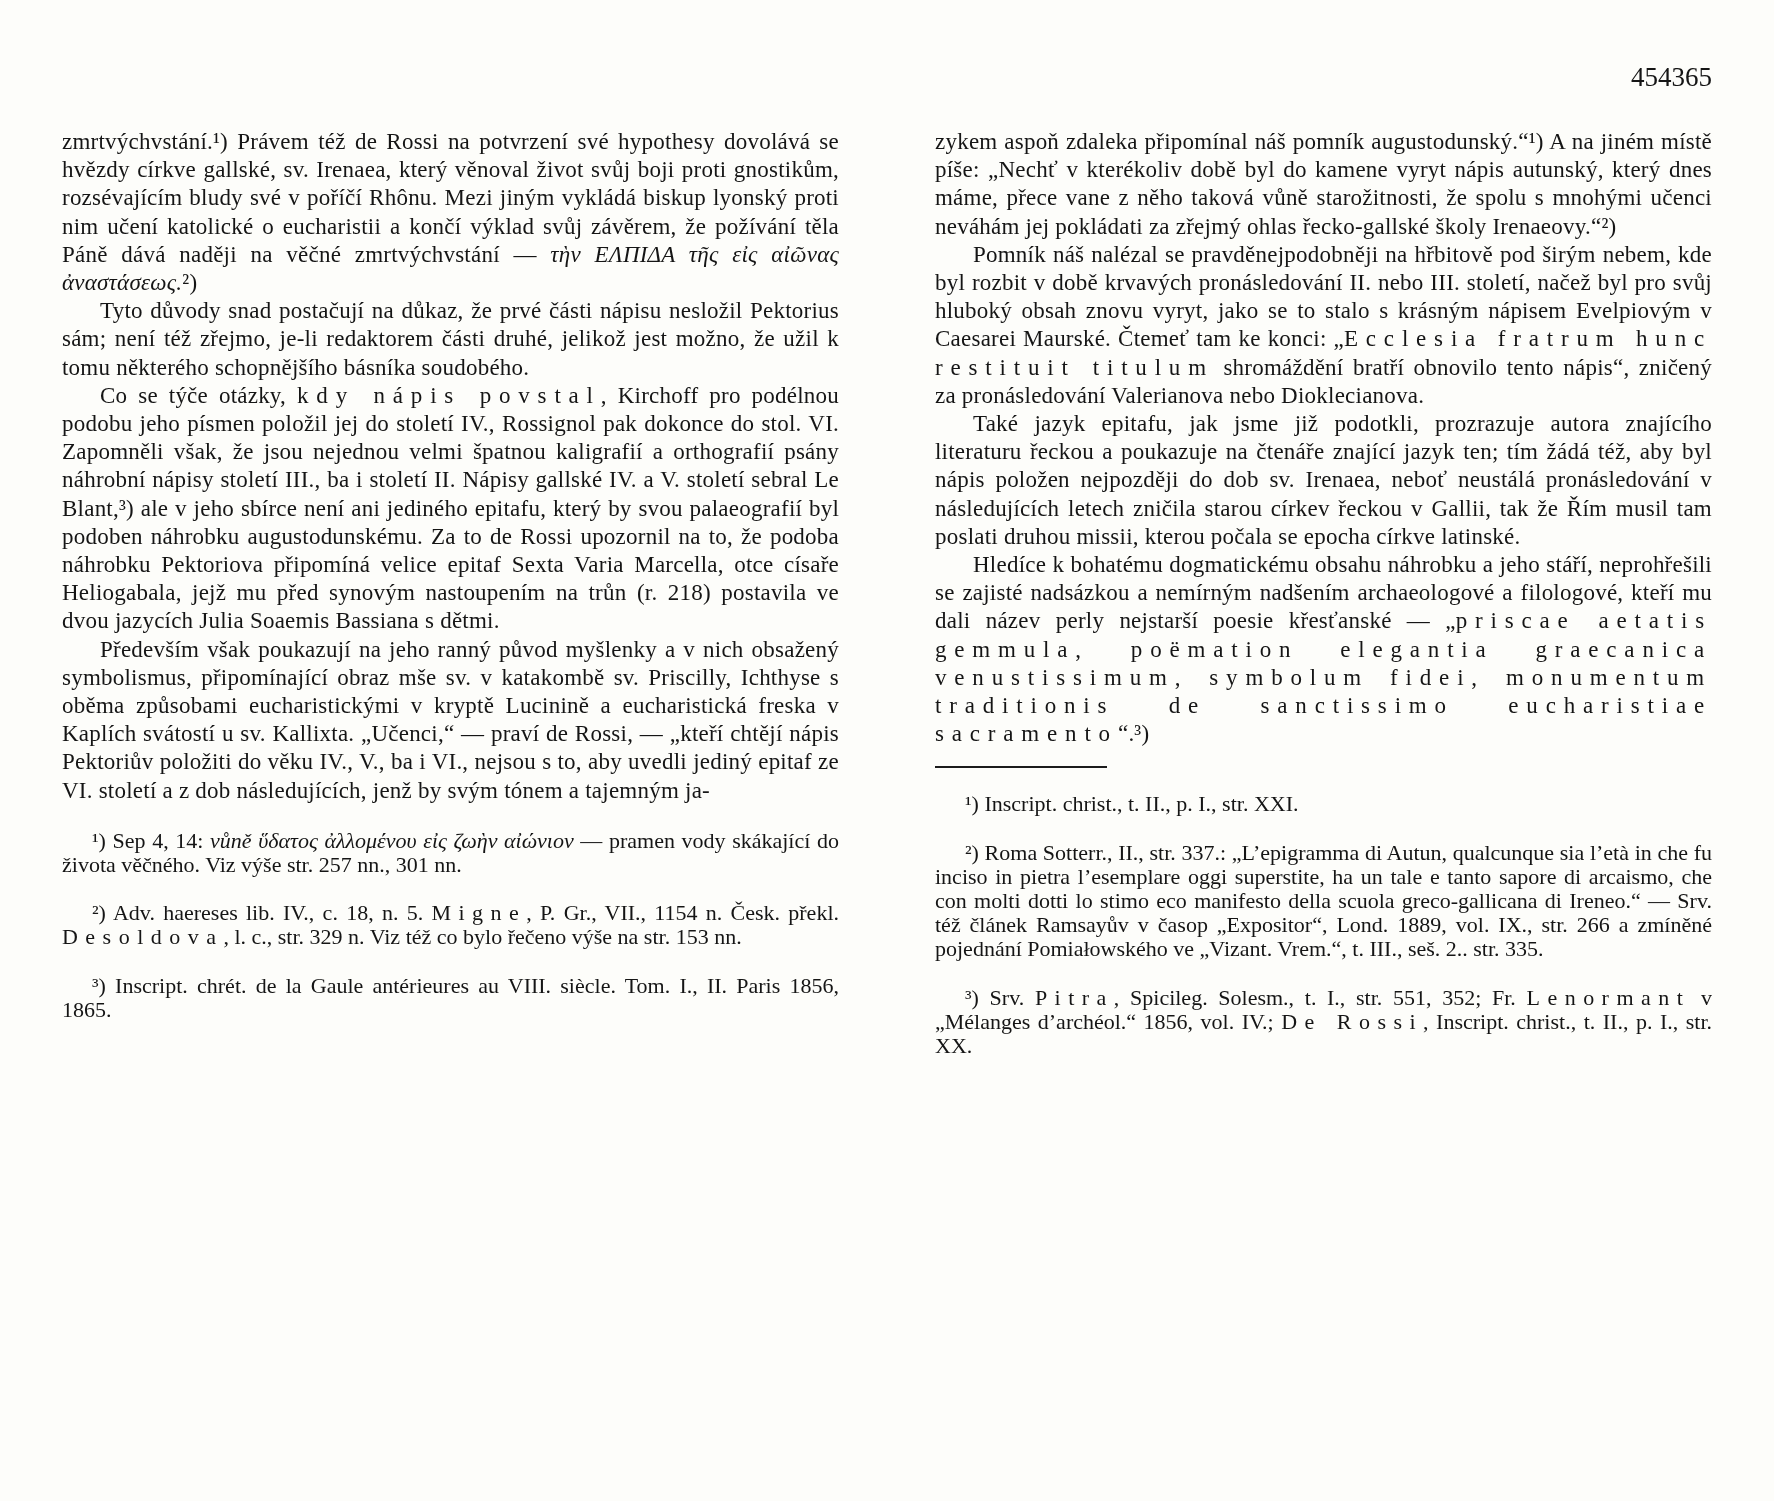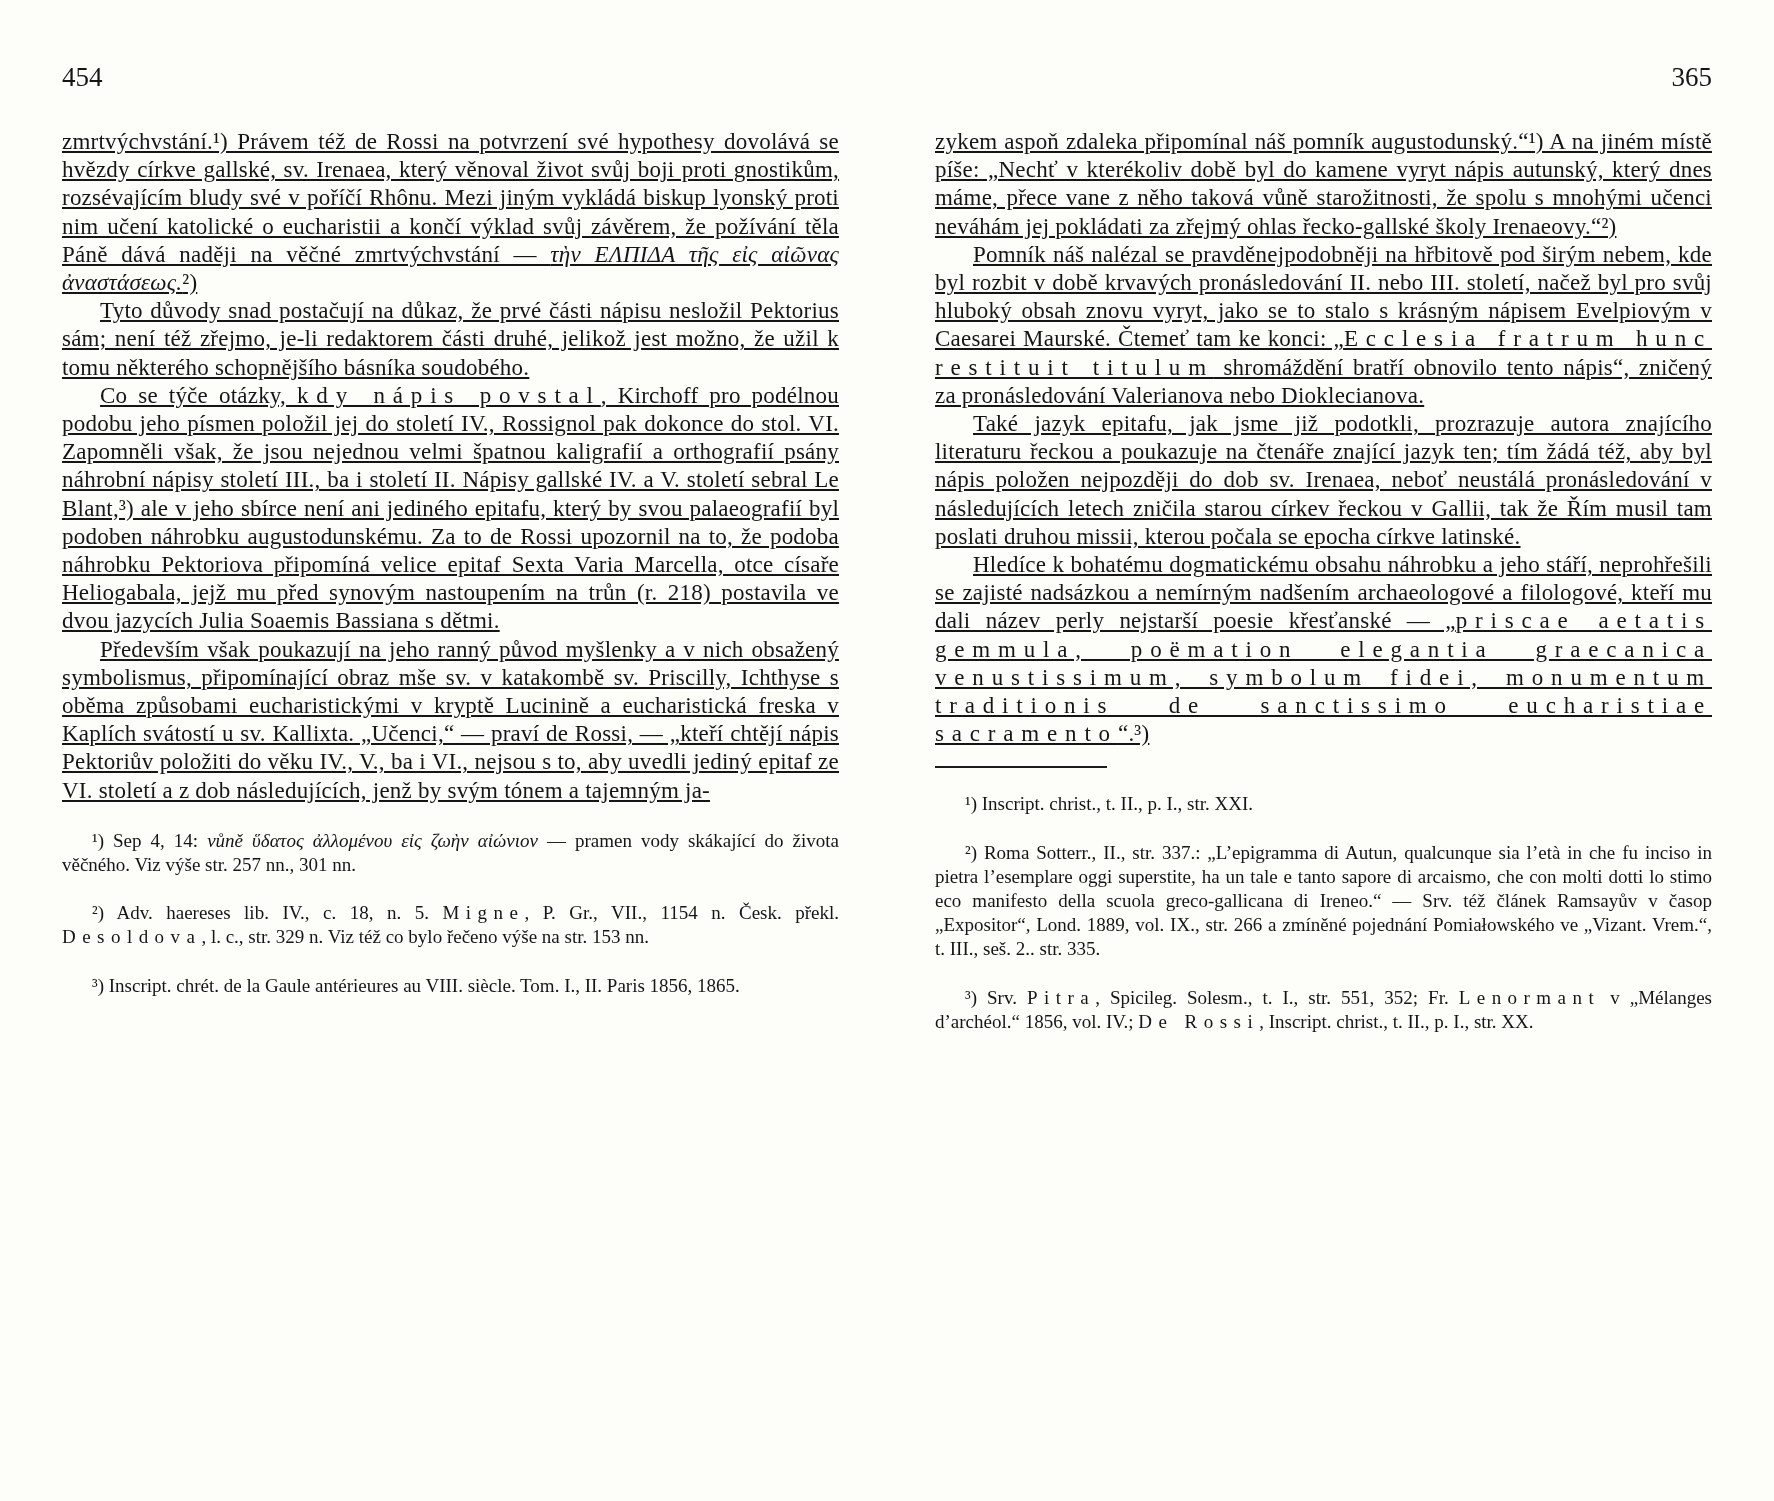--- a/index.html
+++ b/index.html
@@ -9,40 +9,39 @@
     width: 1774px;
     height: 1501px;
     background: #fdfdfa;
     padding: 62px 62px 0 62px;
     font-family: "Liberation Serif", "DejaVu Serif", serif;
     color: #151515;
     overflow: hidden;
   }
   .pagenum-row {
     display: flex;
-    justify-content: space-between;
+    justify-content: flex-end;
     font-size: 27px;
     line-height: 30px;
     margin-bottom: 36px;
   }
   .columns { display: flex; gap: 96px; }
   .column { width: 777px; }
   .col-text p {
     font-size: 23px;
     line-height: 28.2px;
     text-align: justify;
     letter-spacing: 0.01em;
-    text-decoration: underline;
   }
   .col-text p.indent { text-indent: 38px; }
   .sp { letter-spacing: 0.34em; }
   .it { font-style: italic; }
   .col-footnotes { margin-top: 16px; }
   .col-footnotes p {
-    font-size: 19px;
+    font-size: 22px;
     line-height: 24.2px;
     text-align: justify;
     text-indent: 30px;
     margin-top: 24px;
   }
   .fn-rule {
     width: 172px;
     border-top: 2px solid #1c1c1c;
     margin: 18px 0 2px 0;
   }

